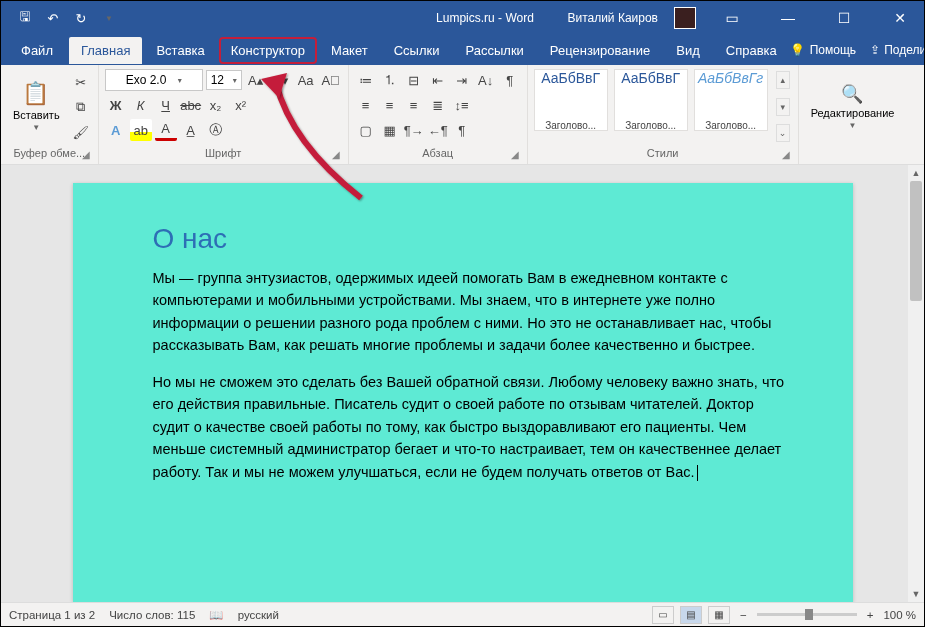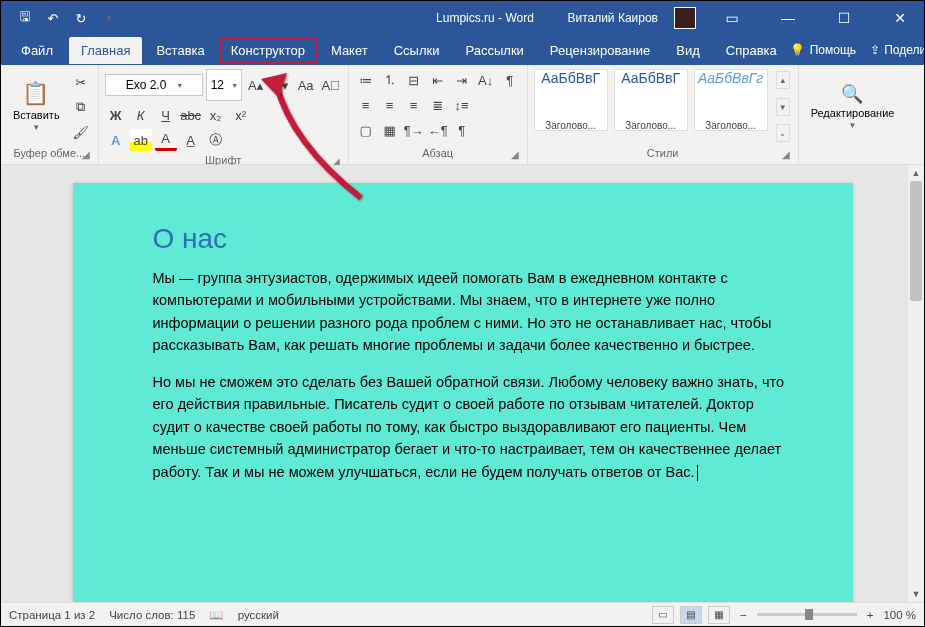--- a/index.html
+++ b/index.html
@@ -23,21 +23,21 @@
 .ribbon { height: 100px; background: #f3f2f1; border-bottom: 1px solid #ddd; display: flex; }
 .rgroup { border-right: 1px solid #e1dfdd; display: flex; flex-direction: column; padding: 4px 6px 2px; position: relative; }
 .rgroup-body { flex: 1; display: flex; gap: 4px; }
 .rgroup-label { text-align: center; font-size: 11px; color: #666; height: 18px; line-height: 18px; position: relative; }
 .rgroup-label .launcher { position: absolute; right: 2px; top: 2px; font-size: 10px; color: #888; cursor: pointer; }
 .big-btn { display: flex; flex-direction: column; align-items: center; justify-content: center; padding: 4px 6px; cursor: pointer; font-size: 11px; gap: 2px; }
 .big-btn .icon { font-size: 22px; color: #5a5a5a; }
 .font-col { display: flex; flex-direction: column; gap: 3px; }
 .font-row { display: flex; gap: 3px; align-items: center; }
 .font-name { width: 98px; height: 22px; border: 1px solid #c8c8c8; background: #fff; padding: 0 20px; font-size: 12px; display: flex; align-items: center; justify-content: space-between; cursor: pointer; }
-.font-size { width: 36px; height: 32px; border: 1px solid #c8c8c8; background: #fff; padding: 0 4px; font-size: 12px; display: flex; align-items: center; justify-content: space-between; cursor: pointer; }
+.font-size { width: 36px; height: 20px; border: 1px solid #c8c8c8; background: #fff; padding: 0 4px; font-size: 12px; display: flex; align-items: center; justify-content: space-between; cursor: pointer; }
 .mini { width: 22px; height: 22px; display: flex; align-items: center; justify-content: center; cursor: pointer; font-size: 13px; color: #444; border-radius: 2px; }
 .mini.bold { font-weight: bold; }
 .mini.italic { font-style: italic; }
 .mini.underline { text-decoration: underline; }
 .para-col { display: flex; flex-direction: column; gap: 3px; }
 .para-row { display: flex; gap: 2px; }
 .styles-body { display: flex; align-items: stretch; }
 .style-box { width: 74px; height: 62px; border: 1px solid #e1dfdd; background: #fff; display: flex; flex-direction: column; align-items: center; justify-content: center; cursor: pointer; margin-right: 2px; gap: 32px; }
 .style-sample { font-size: 14px; color: #2b579a; }
 .style-sample.italic { font-style: italic; color: #5b9bd5; }

